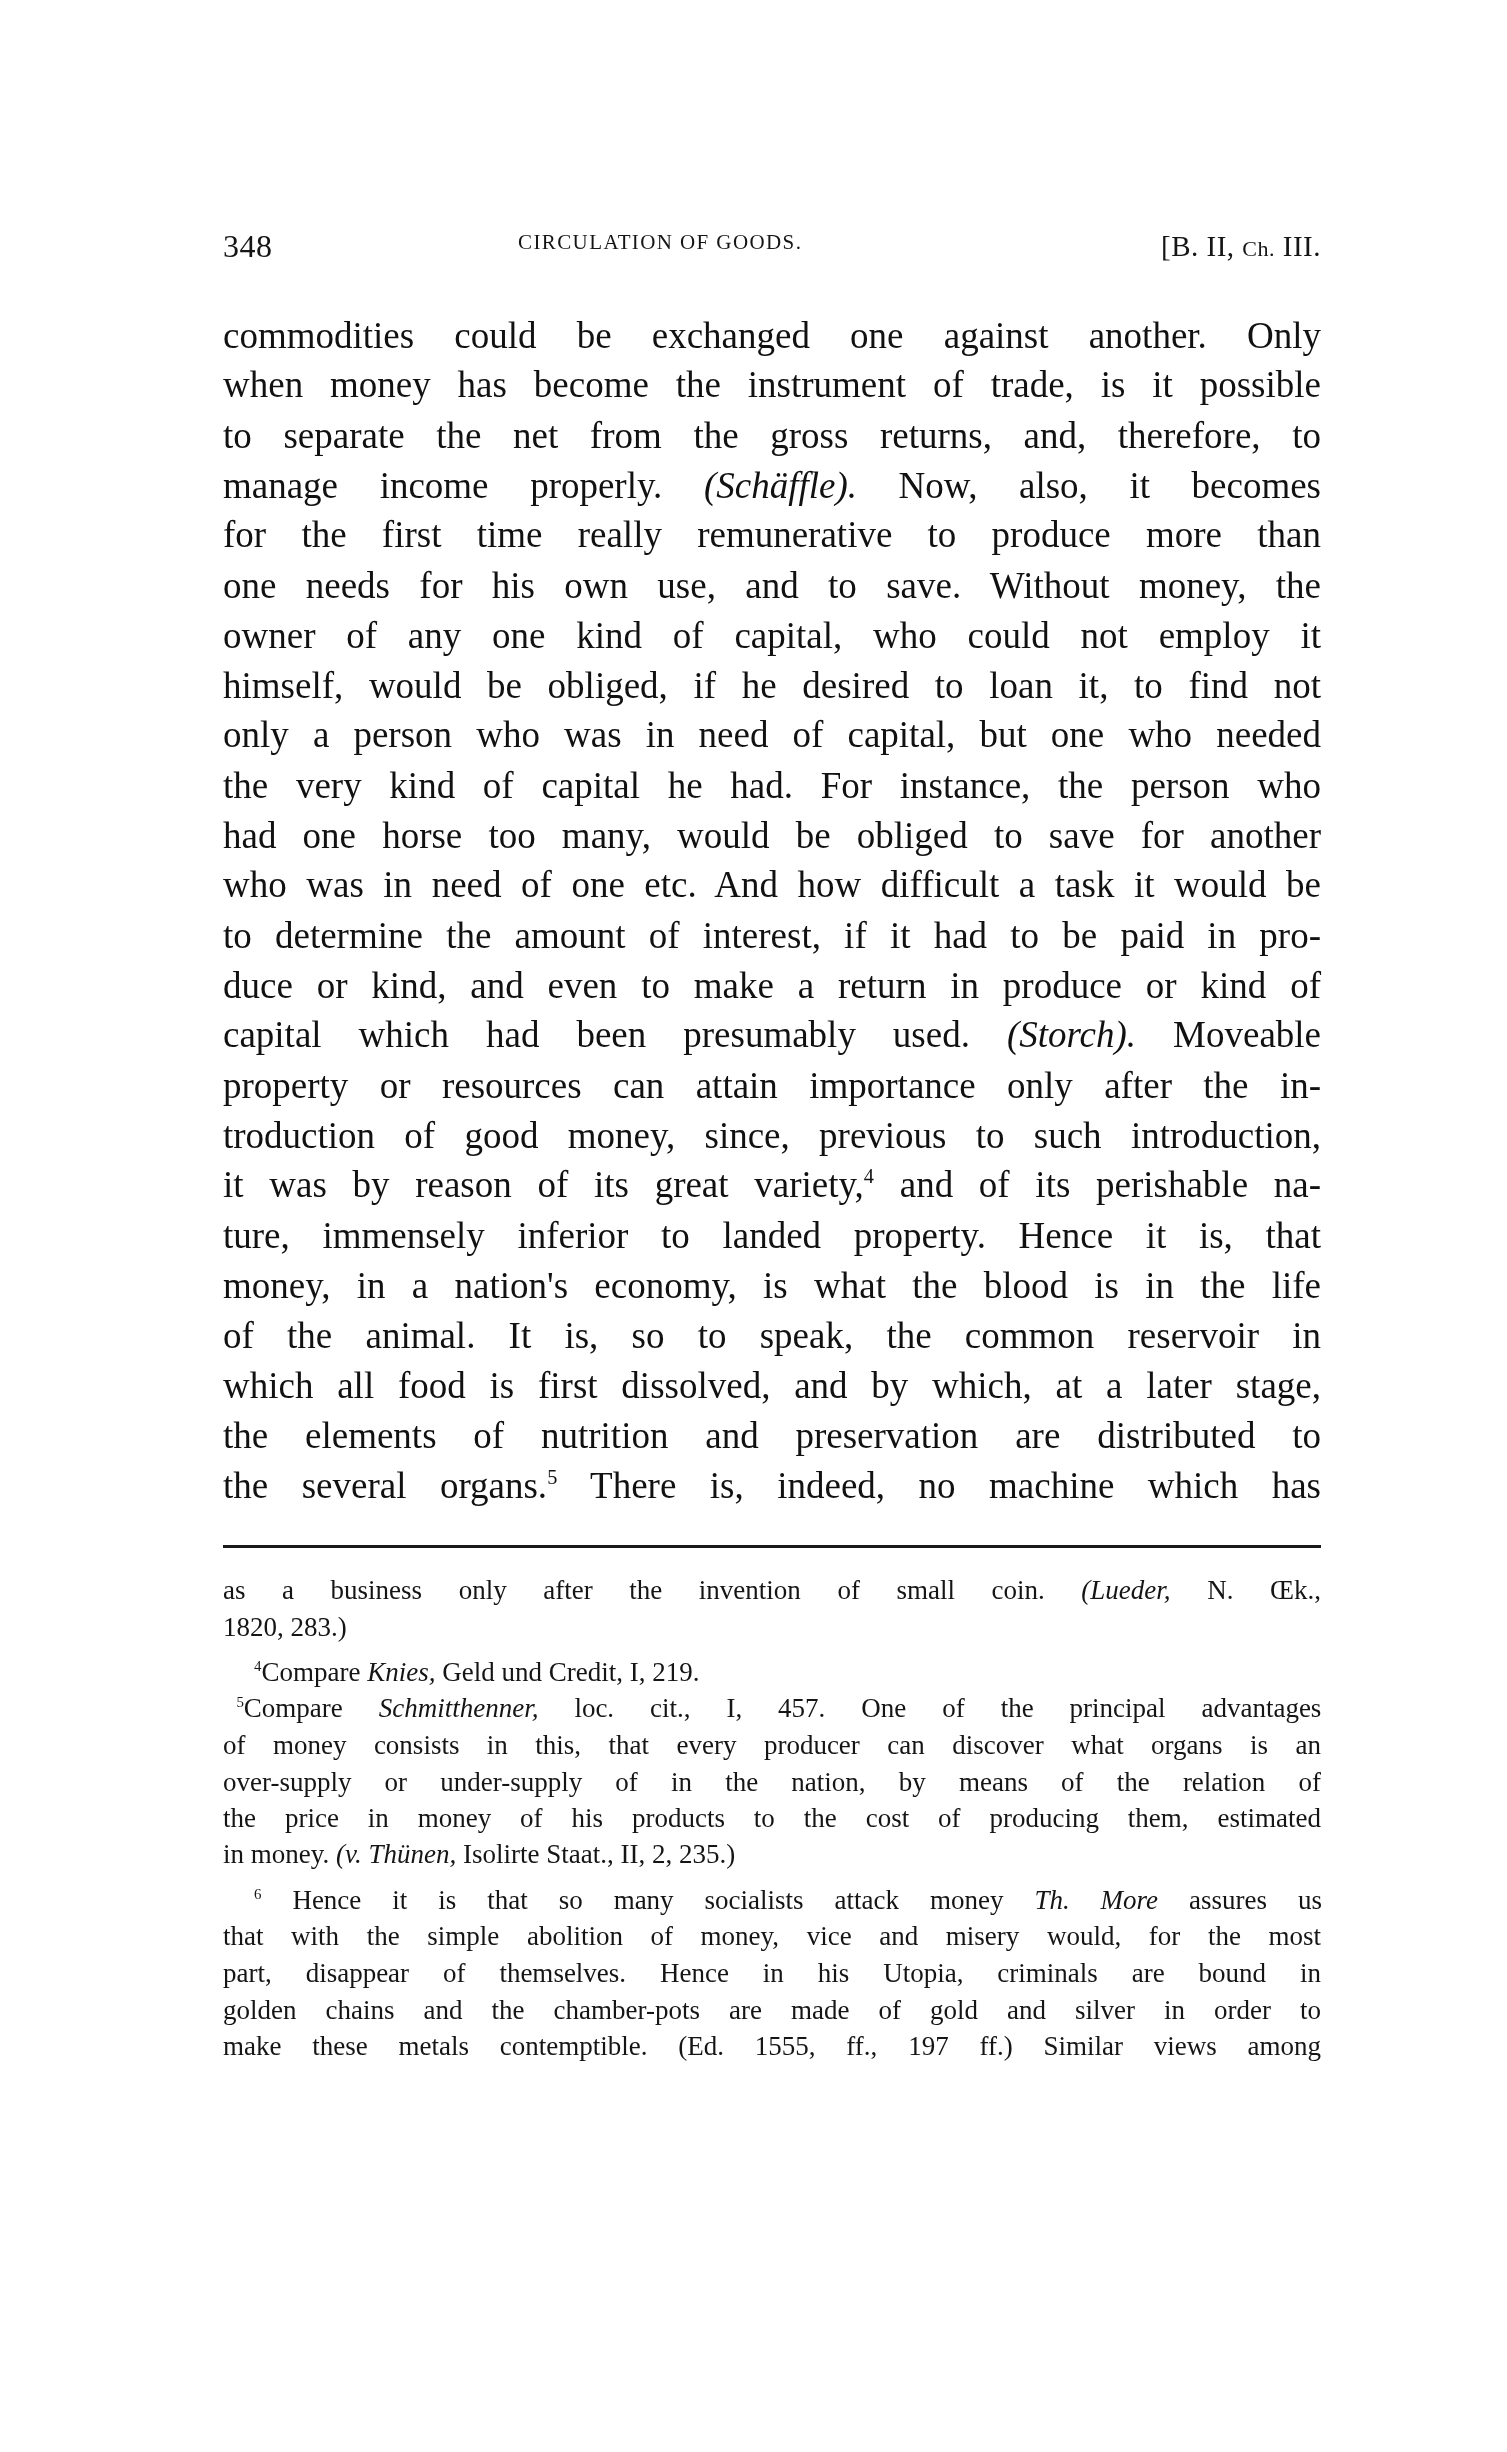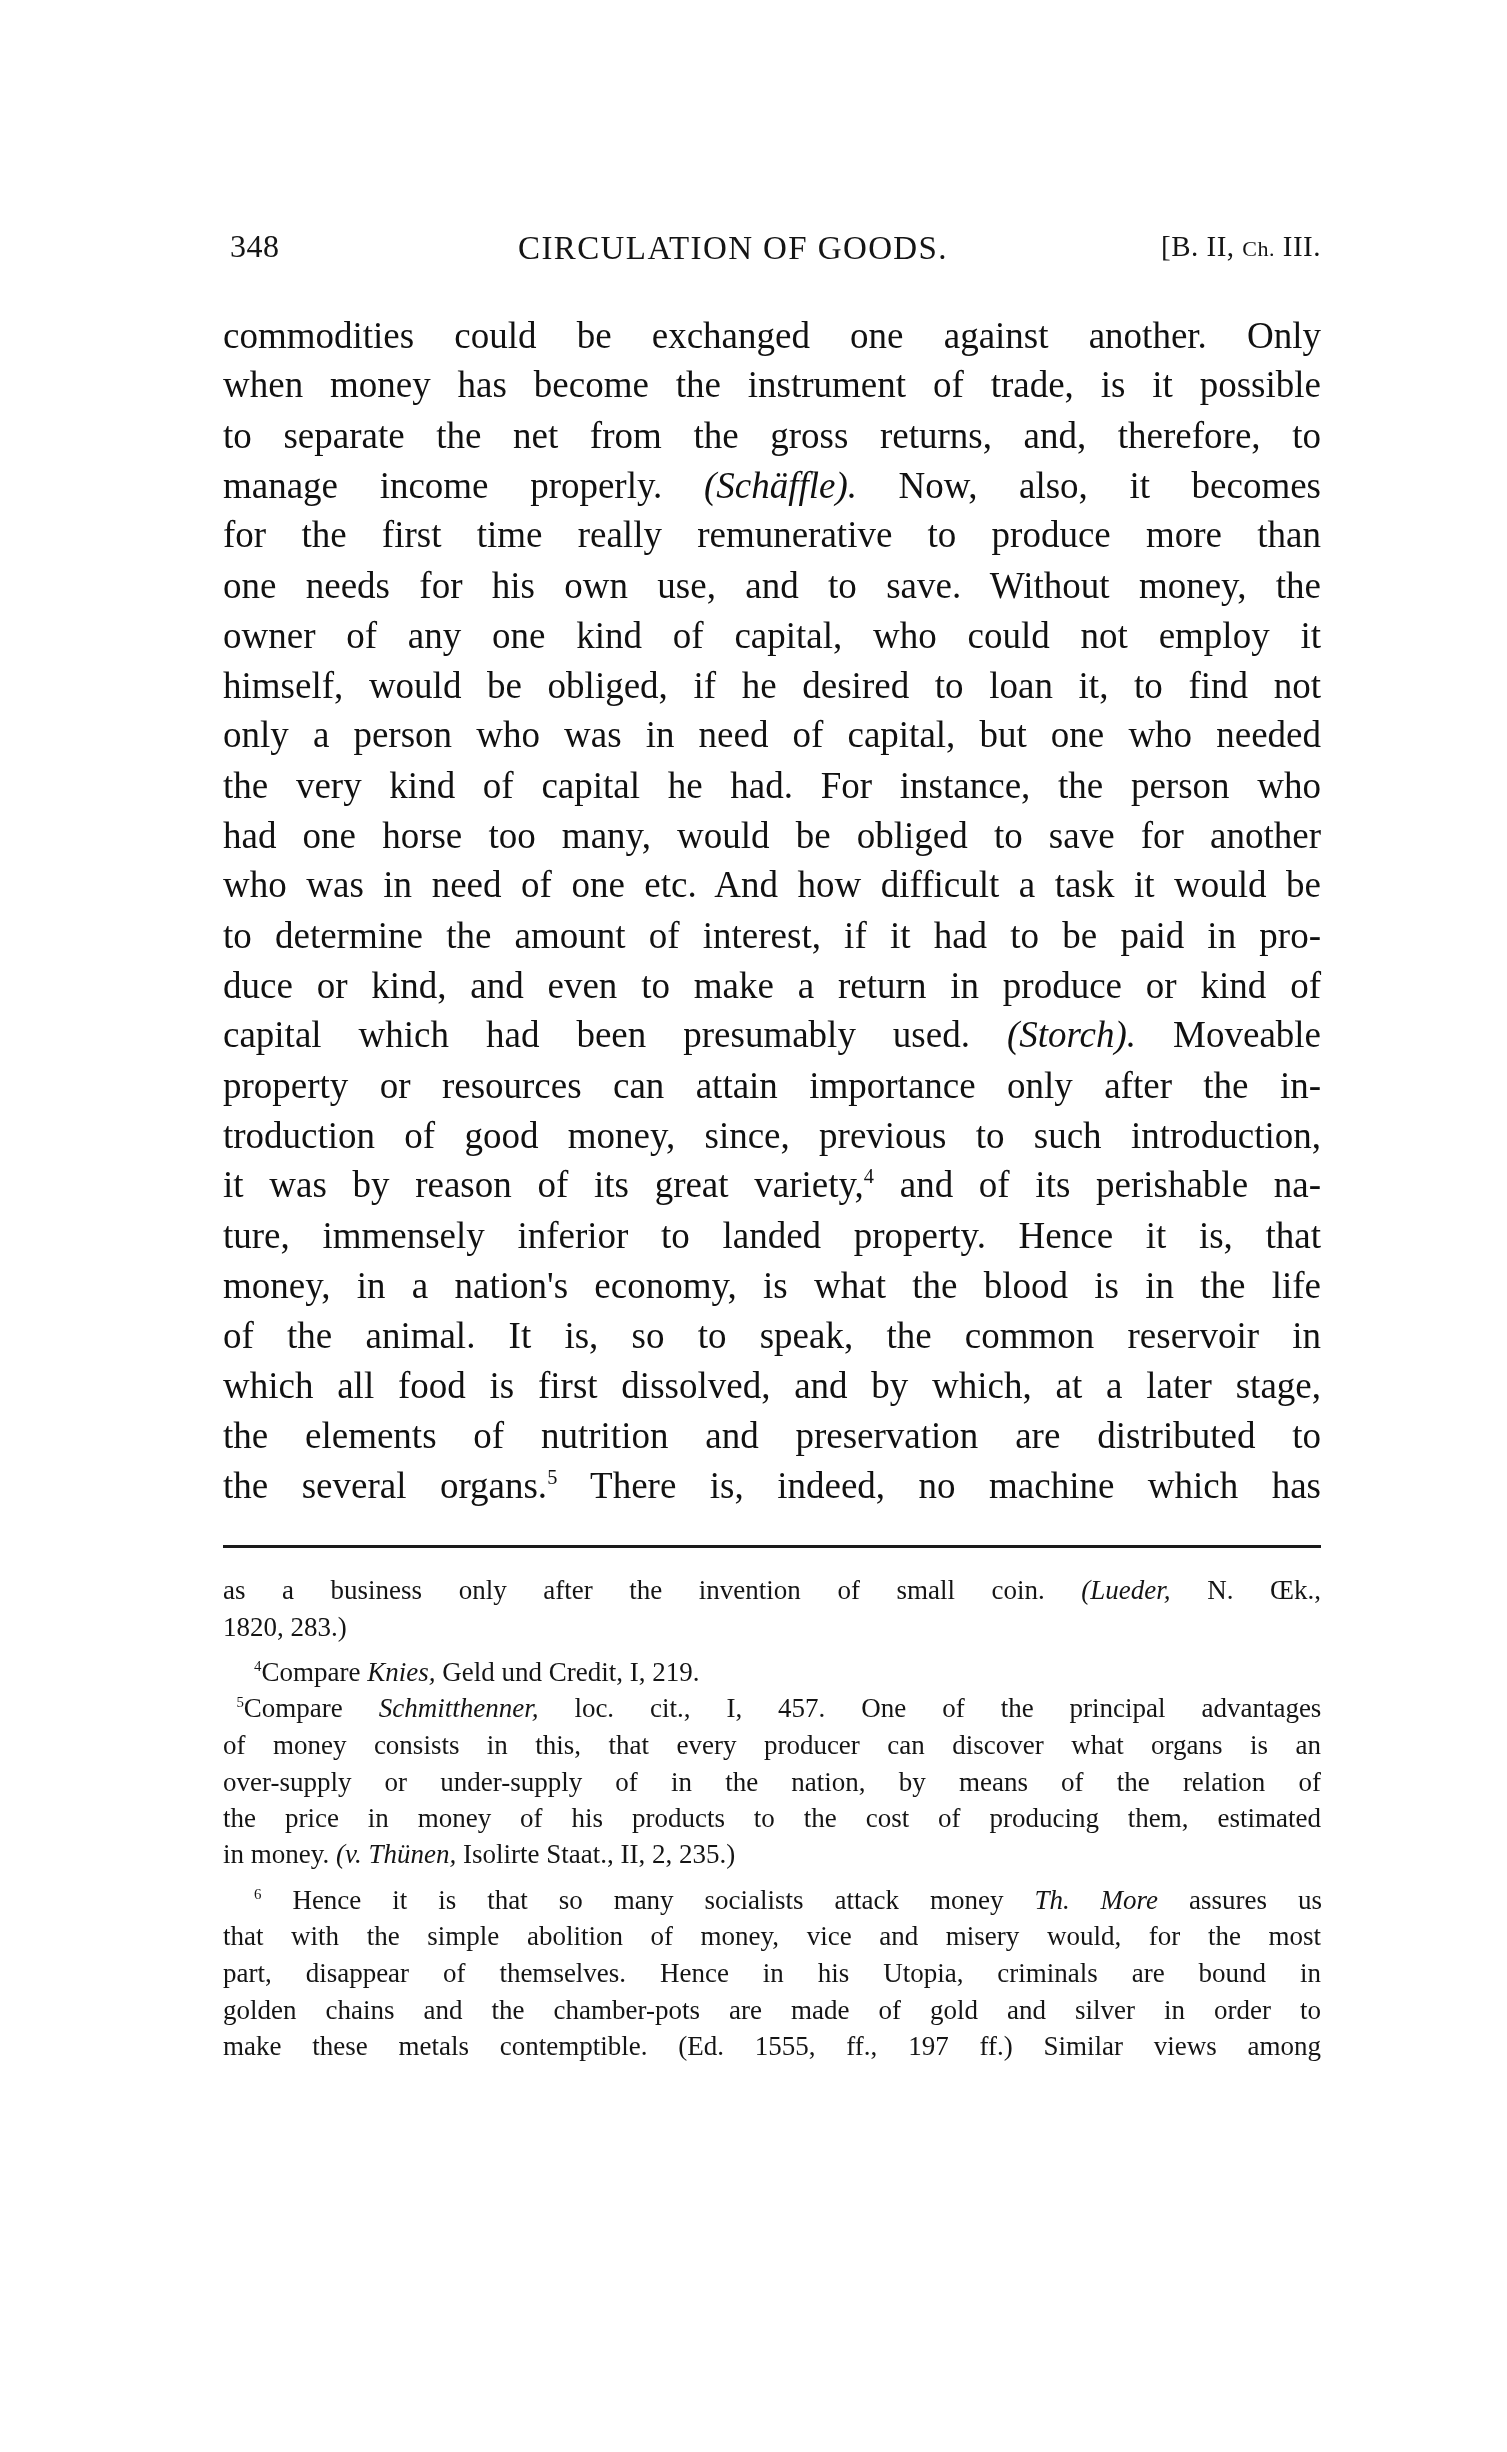--- a/index.html
+++ b/index.html
@@ -1,21 +1,21 @@
 <!DOCTYPE html>
 <html><head>
 <meta charset="utf-8">
 <style>
   html, body { margin: 0; padding: 0; background: #ffffff; }
   body { width: 1507px; height: 2453px; position: relative; overflow: hidden; color: #111111; }
   .page { position: absolute; left: 0; top: 0; width: 1507px; height: 2453px; background: #ffffff; }
   .header { position: absolute; left: 223px; top: 228px; width: 1098px; height: 42px;
     font-family: "Liberation Serif", "DejaVu Serif", serif; font-size: 32px; color: #151515; }
-  .header .num { position: absolute; left: 7px; top: 0; letter-spacing: 0.5px; }
-  .header .title { position: absolute; left: 295px; top: 1.9px; letter-spacing: 1.4px; font-size: 33px; }
+  .header .num { position: absolute; left: 0; top: 0; letter-spacing: 0.5px; }
+  .header .title { position: absolute; left: 295px; top: 1.9px; letter-spacing: 1.4px; font-size: 21px; }
   .header .ref { position: absolute; right: 0; top: 1.9px; font-size: 29px; letter-spacing: 0.5px; }
   .header .ref .sc { font-size: 22px; }
 
   .body-text { position: absolute; left: 223px; top: 0; width: 1098px;
     font-family: "Liberation Serif", "DejaVu Serif", serif; font-size: 37px; color: #111111; }
   .line { position: absolute; left: 0; width: 1098px; height: 50px; line-height: 50px;
     white-space: nowrap; text-align: justify; text-align-last: justify; }
   .it { font-style: italic; margin-top: 28px; }
   sup { font-size: 0.55em; vertical-align: 0; position: relative; top: -0.7em; }
 

